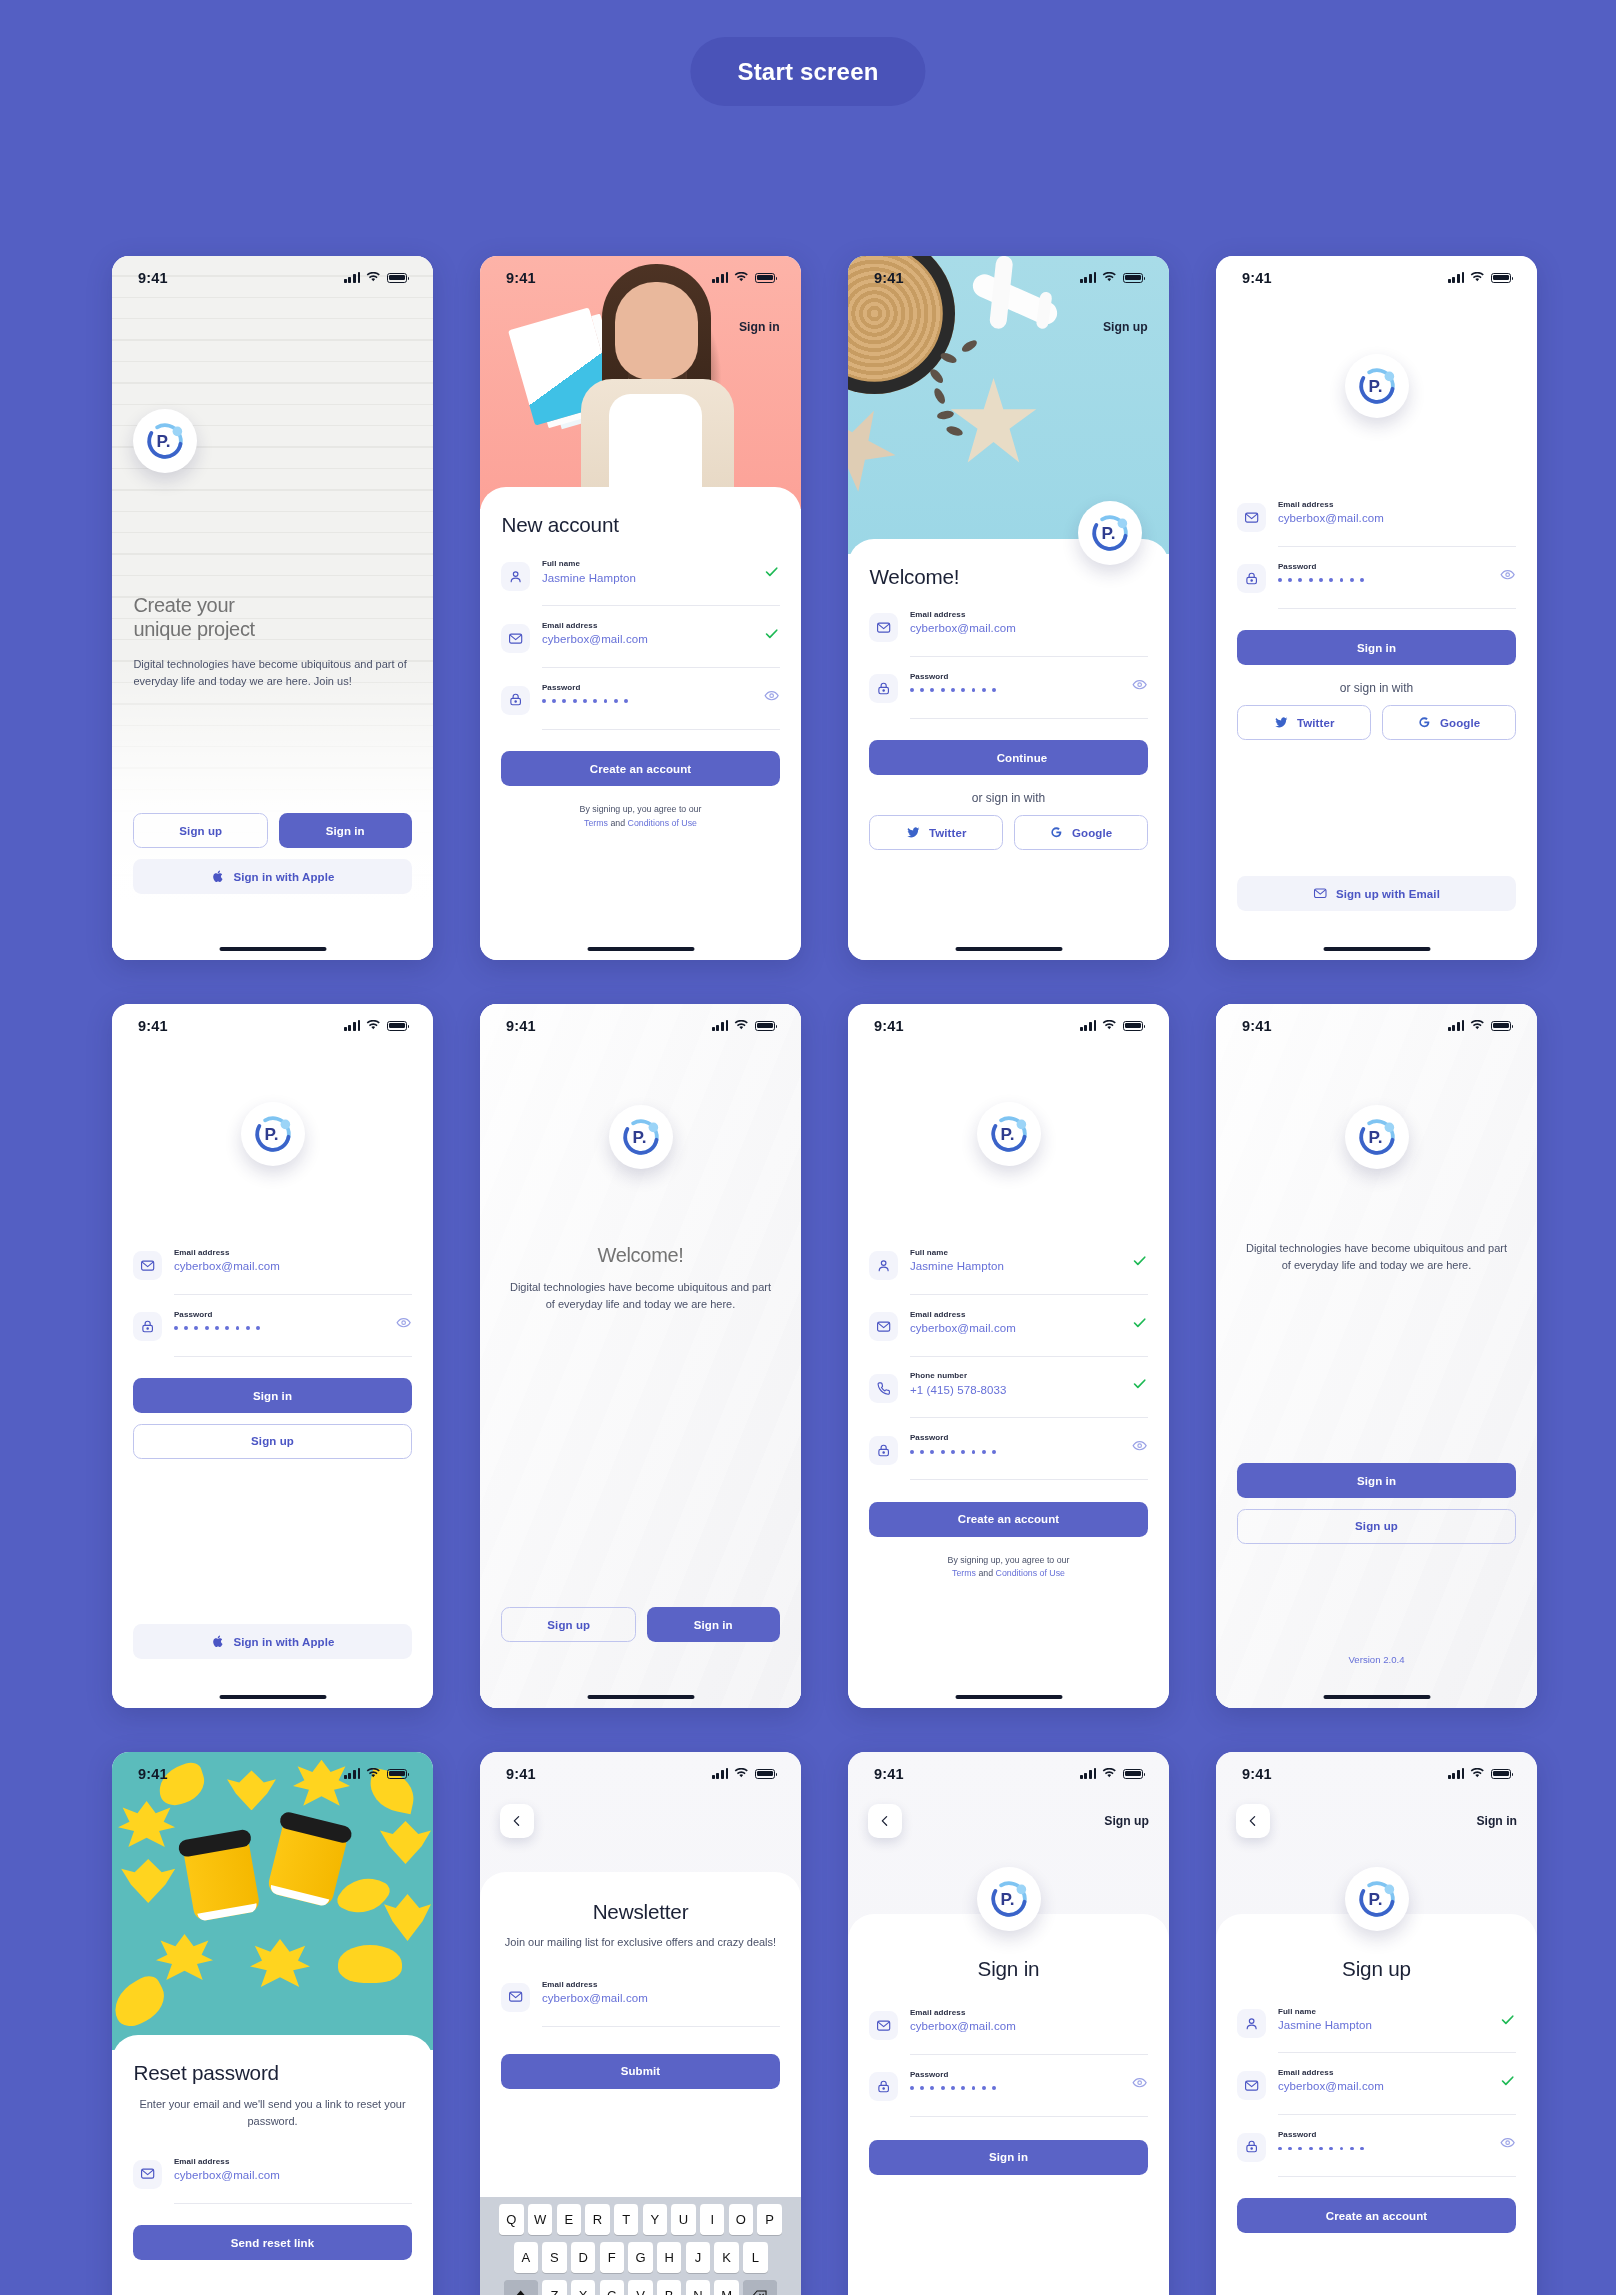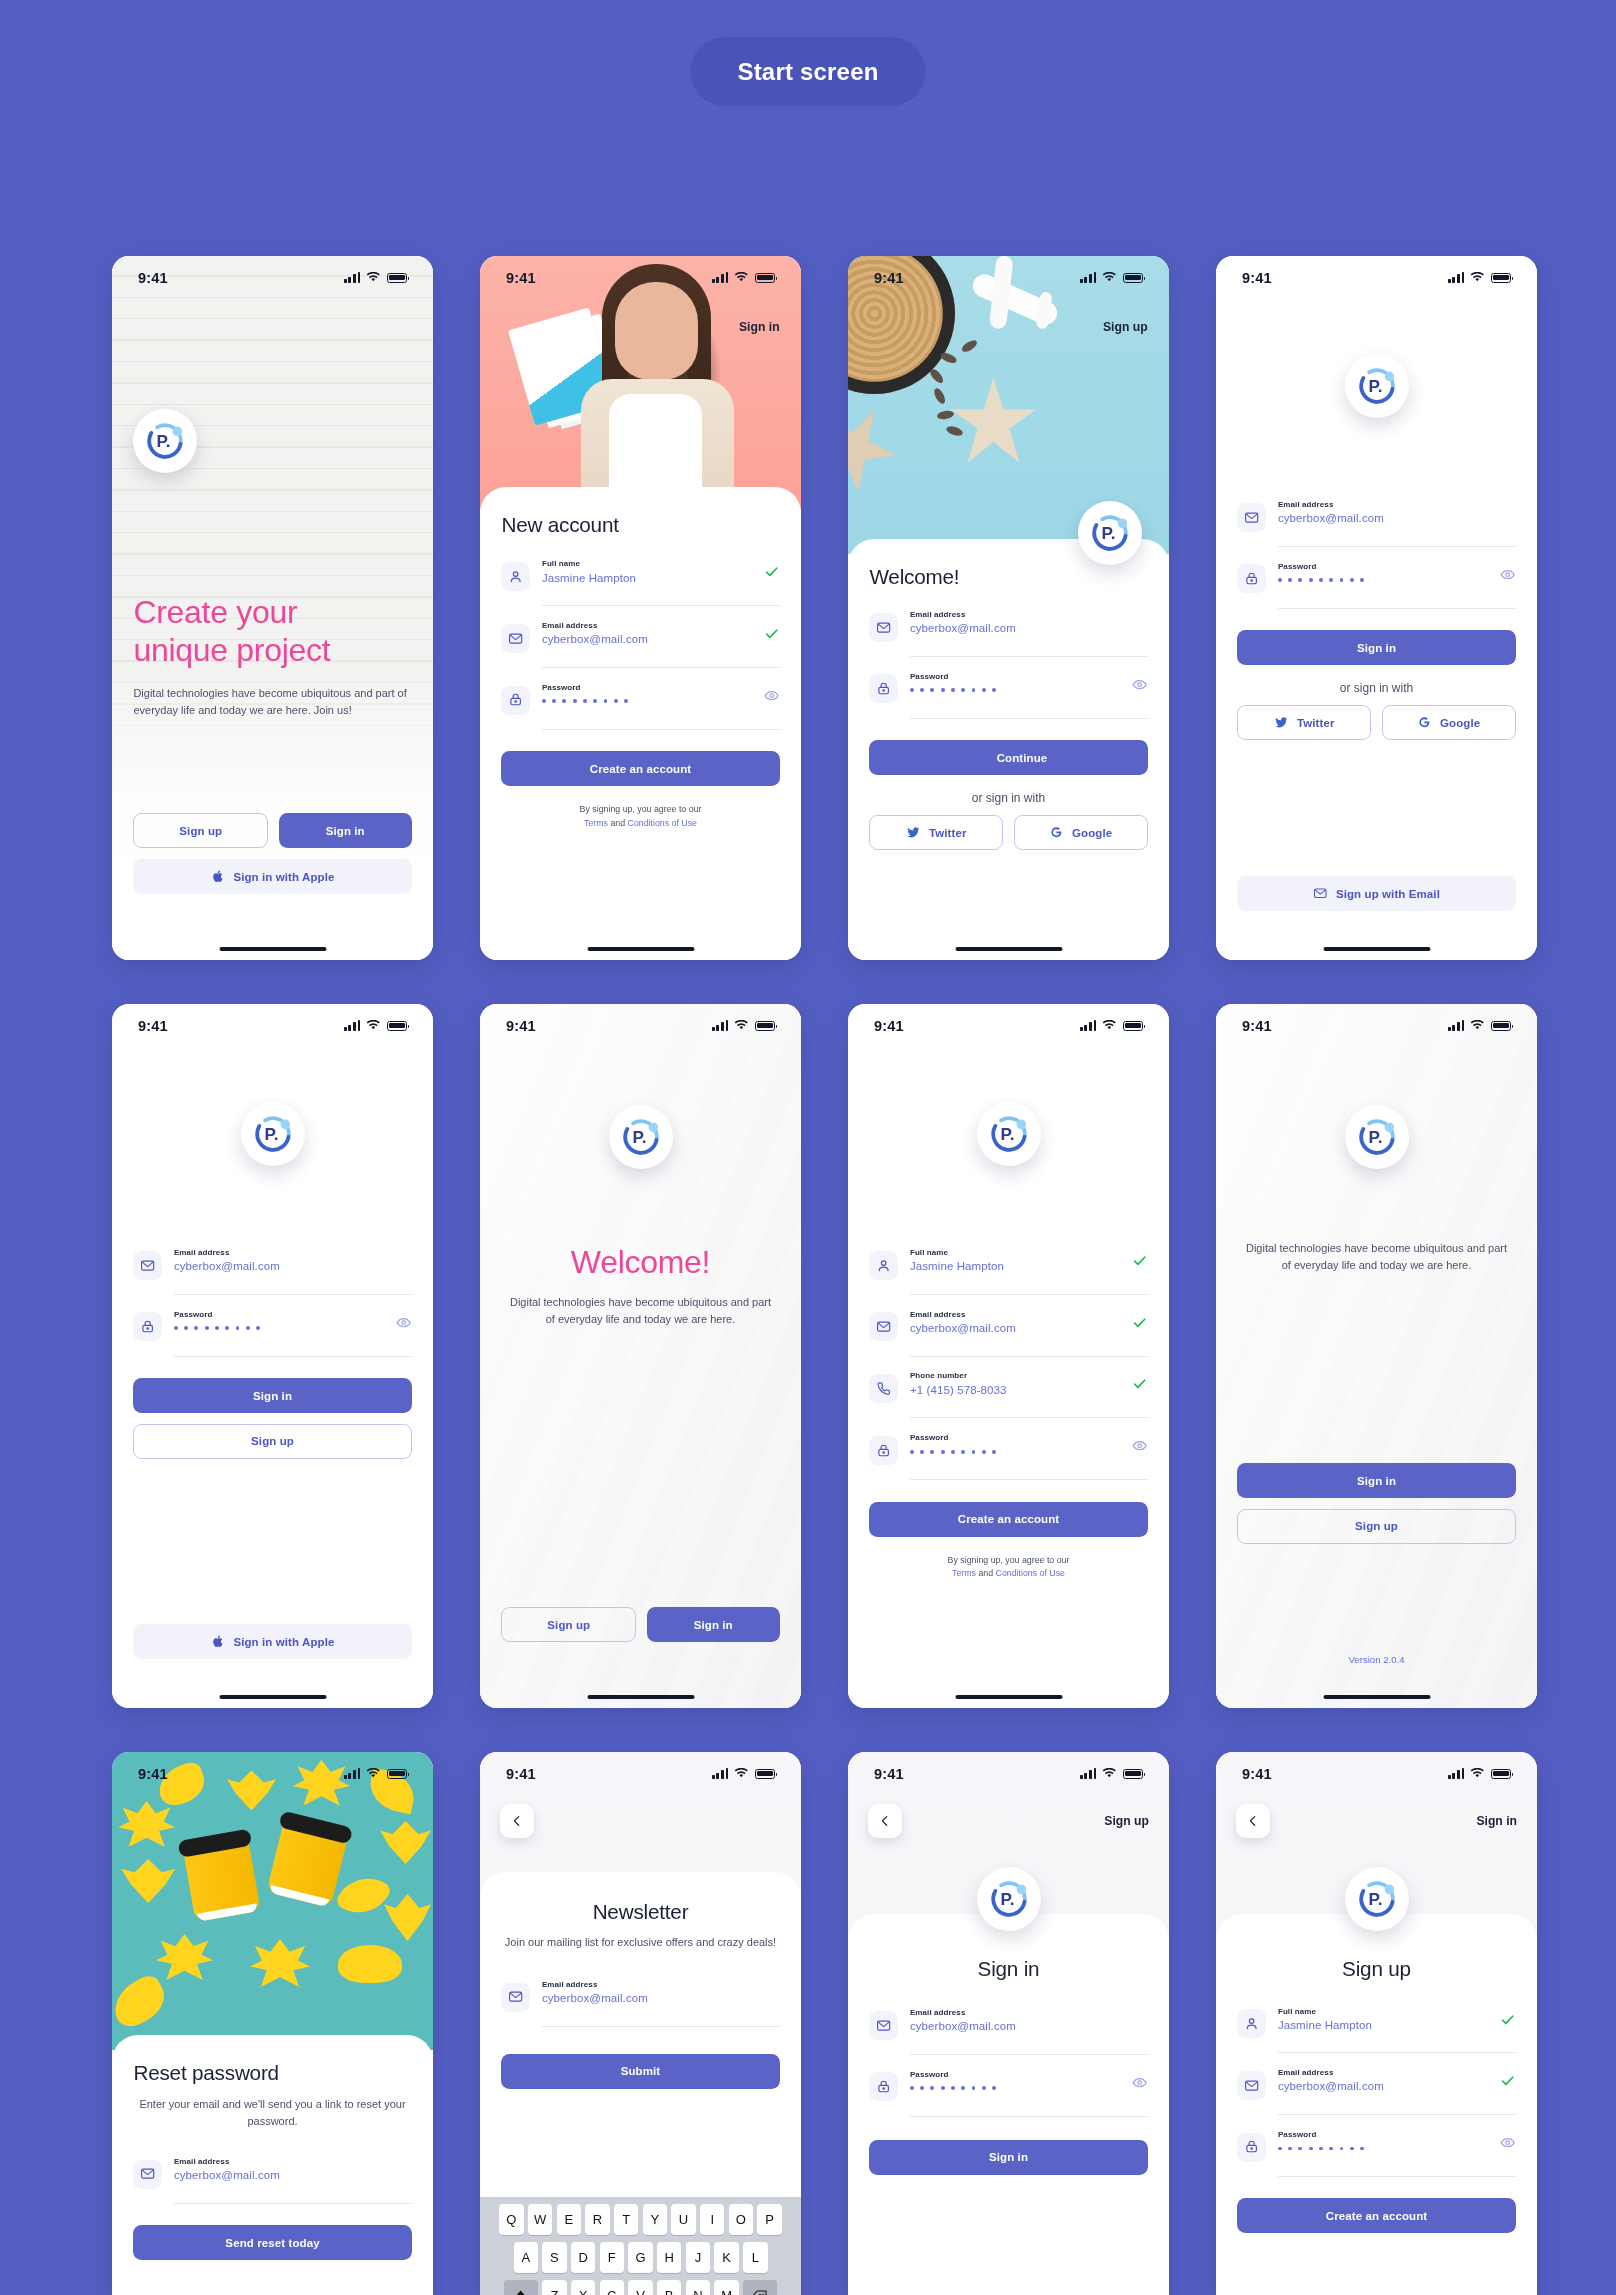--- a/index.html
+++ b/index.html
@@ -183,21 +183,21 @@
   .logo{
     width:64px;height:64px;border-radius:50%;background:#fff;
     box-shadow:0 7.7px 17px rgba(28,34,90,.16);
     display:flex;align-items:center;justify-content:center;
     position:relative;
   }
   .logo svg{width:44px;height:44px;display:block;}
   .logo-abs{position:absolute;z-index:30;}
 
   
-  .h1{font-size:32px;line-height:1.2;font-weight:400;color:#ec4899;letter-spacing:-0.3px;}
+  .h1{font-size:20px;line-height:1.2;font-weight:400;color:#737373;letter-spacing:-0.3px;}
   .h1.center{text-align:center;}
   .h2{font-size:20.7px;font-weight:400;color:#1B2136;letter-spacing:-0.2px;}
   .sub{font-size:11px;line-height:1.55;color:#4A5169;}
   .sub.center{text-align:center;}
 
   
   .field{display:flex;align-items:flex-start;gap:11.5px;margin-bottom:3.1px;}
   .fi-icon{
     width:29px;height:29px;flex:0 0 29px;border-radius:8.4px;background:#F3F4FB;
     display:flex;align-items:center;justify-content:center;margin-top:3.8px;
@@ -936,21 +936,21 @@
             <svg viewBox="0 0 24 24" fill="none" stroke="#4B55C4" stroke-width="1.8" stroke-linejoin="round">
                 <rect x="2.5" y="5" width="19" height="14" rx="2.5"></rect>
                 <path d="M3 6l9 7.5L21 6"></path>
               </svg>
           </span>
           <span class="fi-main">
             <span class="fi-label" style="display:block">Email address</span>
             <span class="fi-value" style="display:block">cyberbox@mail.com</span>
           </span>
         </div>
-        <div class="btn btn-primary" style="margin-top:21.4px;">Send reset today</div>
+        <div class="btn btn-primary" style="margin-top:21.4px;">Send reset link</div>
       </div>
     </div>
 
     <div class="phone short">
       <div class="bg bg-softtop"></div>
       <div class="statusbar">
         <span class="st-time">9:41</span>
         <span class="st-right">
           <span class="bars">
               <i></i>

